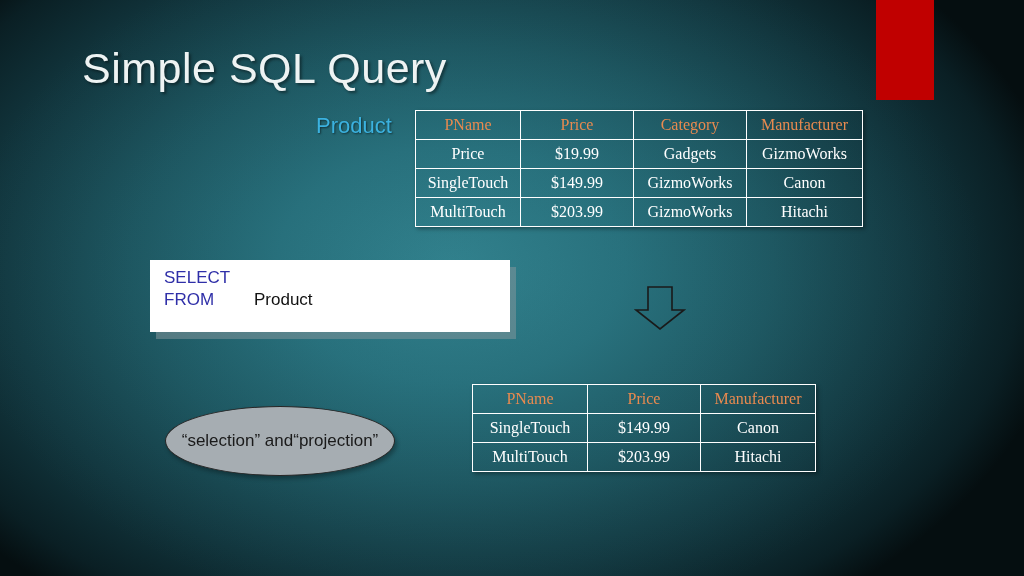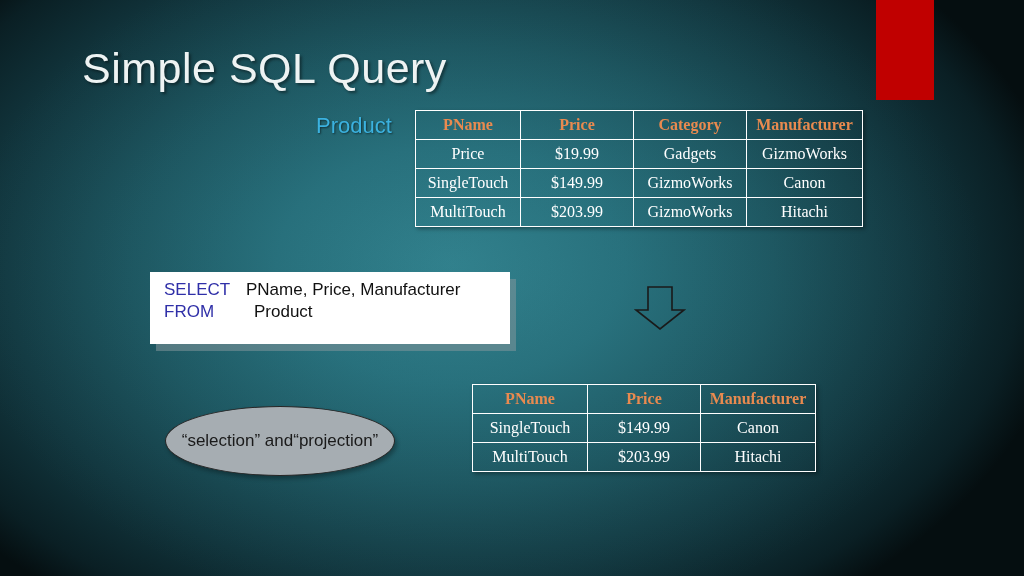--- a/index.html
+++ b/index.html
@@ -71,21 +71,21 @@
     border: 1px solid #ffffff;
     text-align: center;
     font-family: "Liberation Serif", serif;
     color: #ffffff;
     font-size: 16px;
     padding: 3px 4px;
     background: transparent;
   }
   table.data-table th {
     color: #e98a4f;
-    font-weight: 700;
+    font-weight: 400;
     text-align: center;
   }
 
   #table-product {
     left: 415px;
     top: 110px;
   }
   #table-product col.c1 { width: 105px; }
   #table-product col.c2 { width: 113px; }
   #table-product col.c3 { width: 113px; }
@@ -106,21 +106,20 @@
     position: absolute;
     left: 150px;
     top: 260px;
     width: 360px;
     height: 72px;
     background: #ffffff;
     z-index: 3;
     box-shadow: 6px 7px 0px rgba(130,150,155,0.55);
     padding: 7px 10px 0 14px;
     box-sizing: border-box;
-    margin-top: 12px;
   }
   .sql-line {
     display: flex;
     align-items: baseline;
     line-height: 22px;
     font-size: 17px;
     color: #111111;
   }
   .sql-kw {
     color: #2f2fa8;
@@ -209,21 +208,20 @@
         <td>$203.99</td>
         <td>GizmoWorks</td>
         <td>Hitachi</td>
       </tr>
     </tbody>
   </table>
 
   <div class="sql-box">
     <div class="sql-line">
       <span class="sql-kw">SELECT</span>
-      <span class="sql-rest">PName, Price, Manufacturer</span>
     </div>
     <div class="sql-line">
       <span class="sql-kw">FROM</span>
       <span class="sql-rest indent1">Product</span>
     </div>
   </div>
 
   <svg class="arrow" viewBox="0 0 52 44">
     <polygon points="14,1 38,1 38,24 50,24 26,43 2,24 14,24" fill="none" stroke="#1a1a1a" stroke-width="1.6"></polygon>
   </svg>

